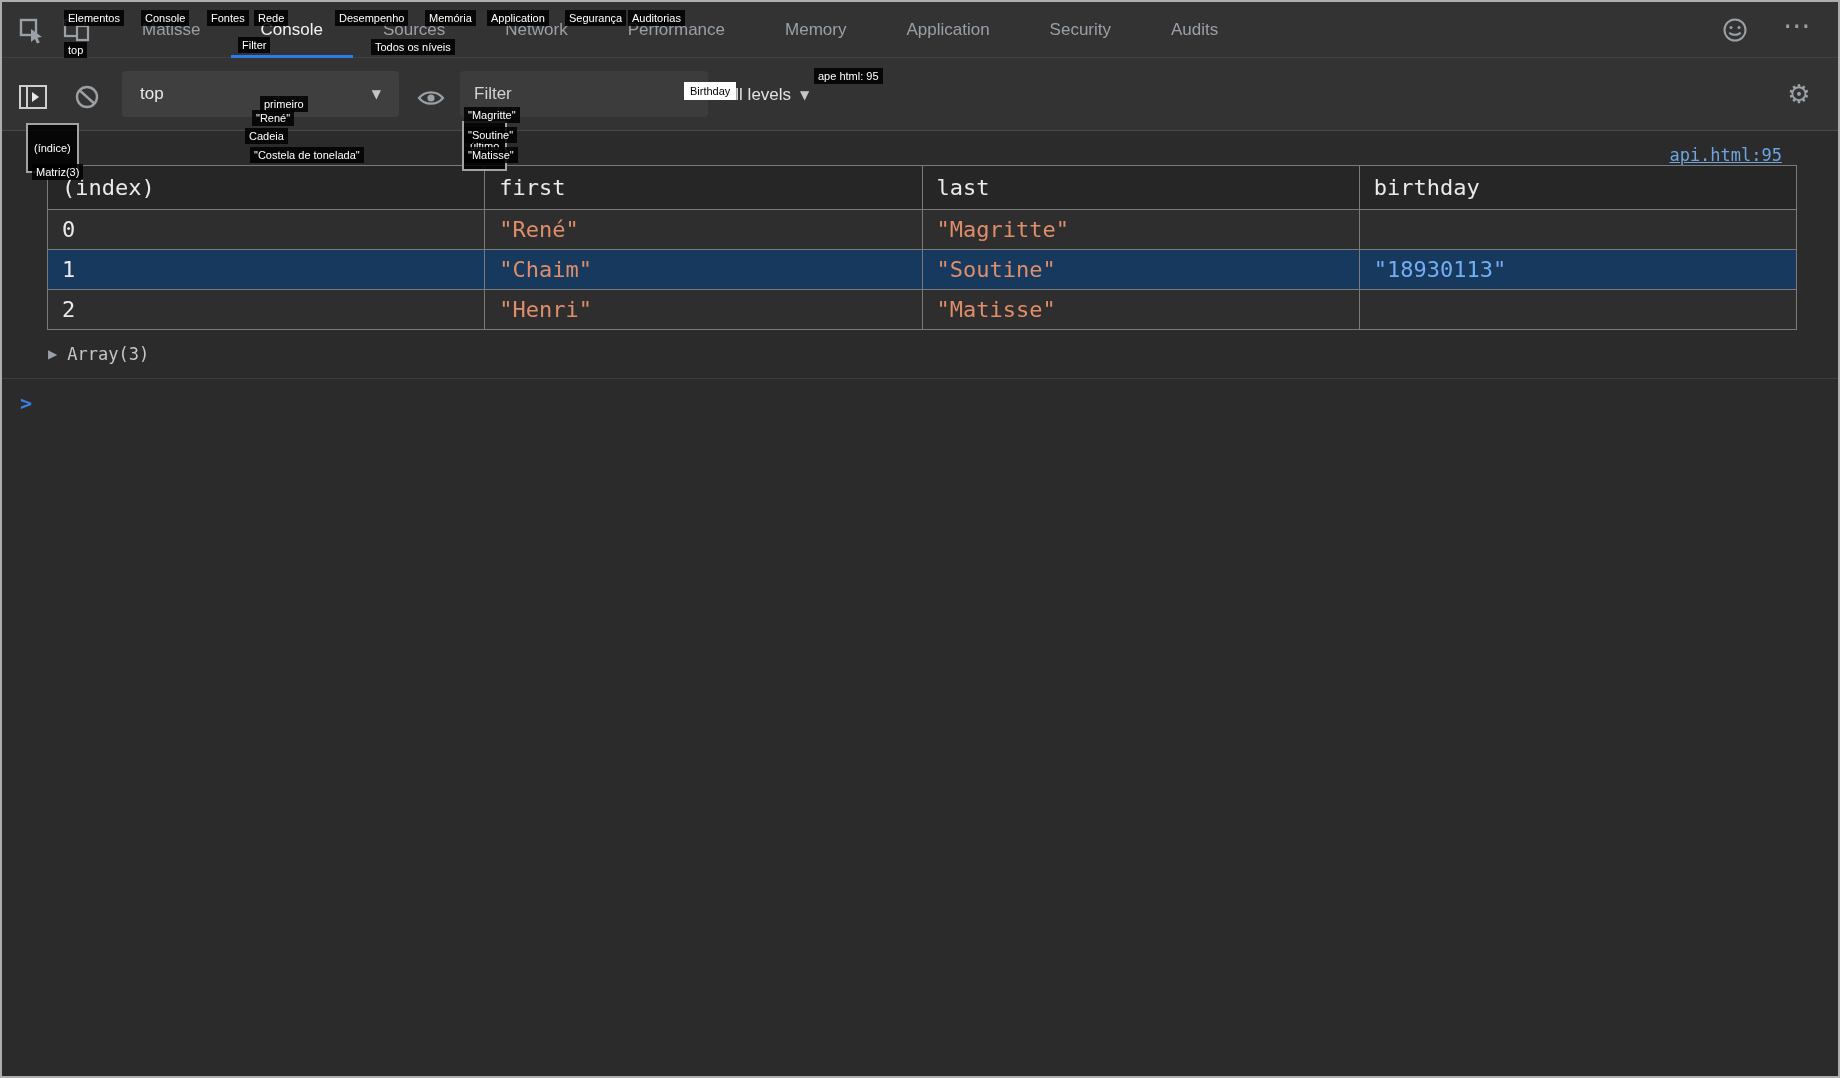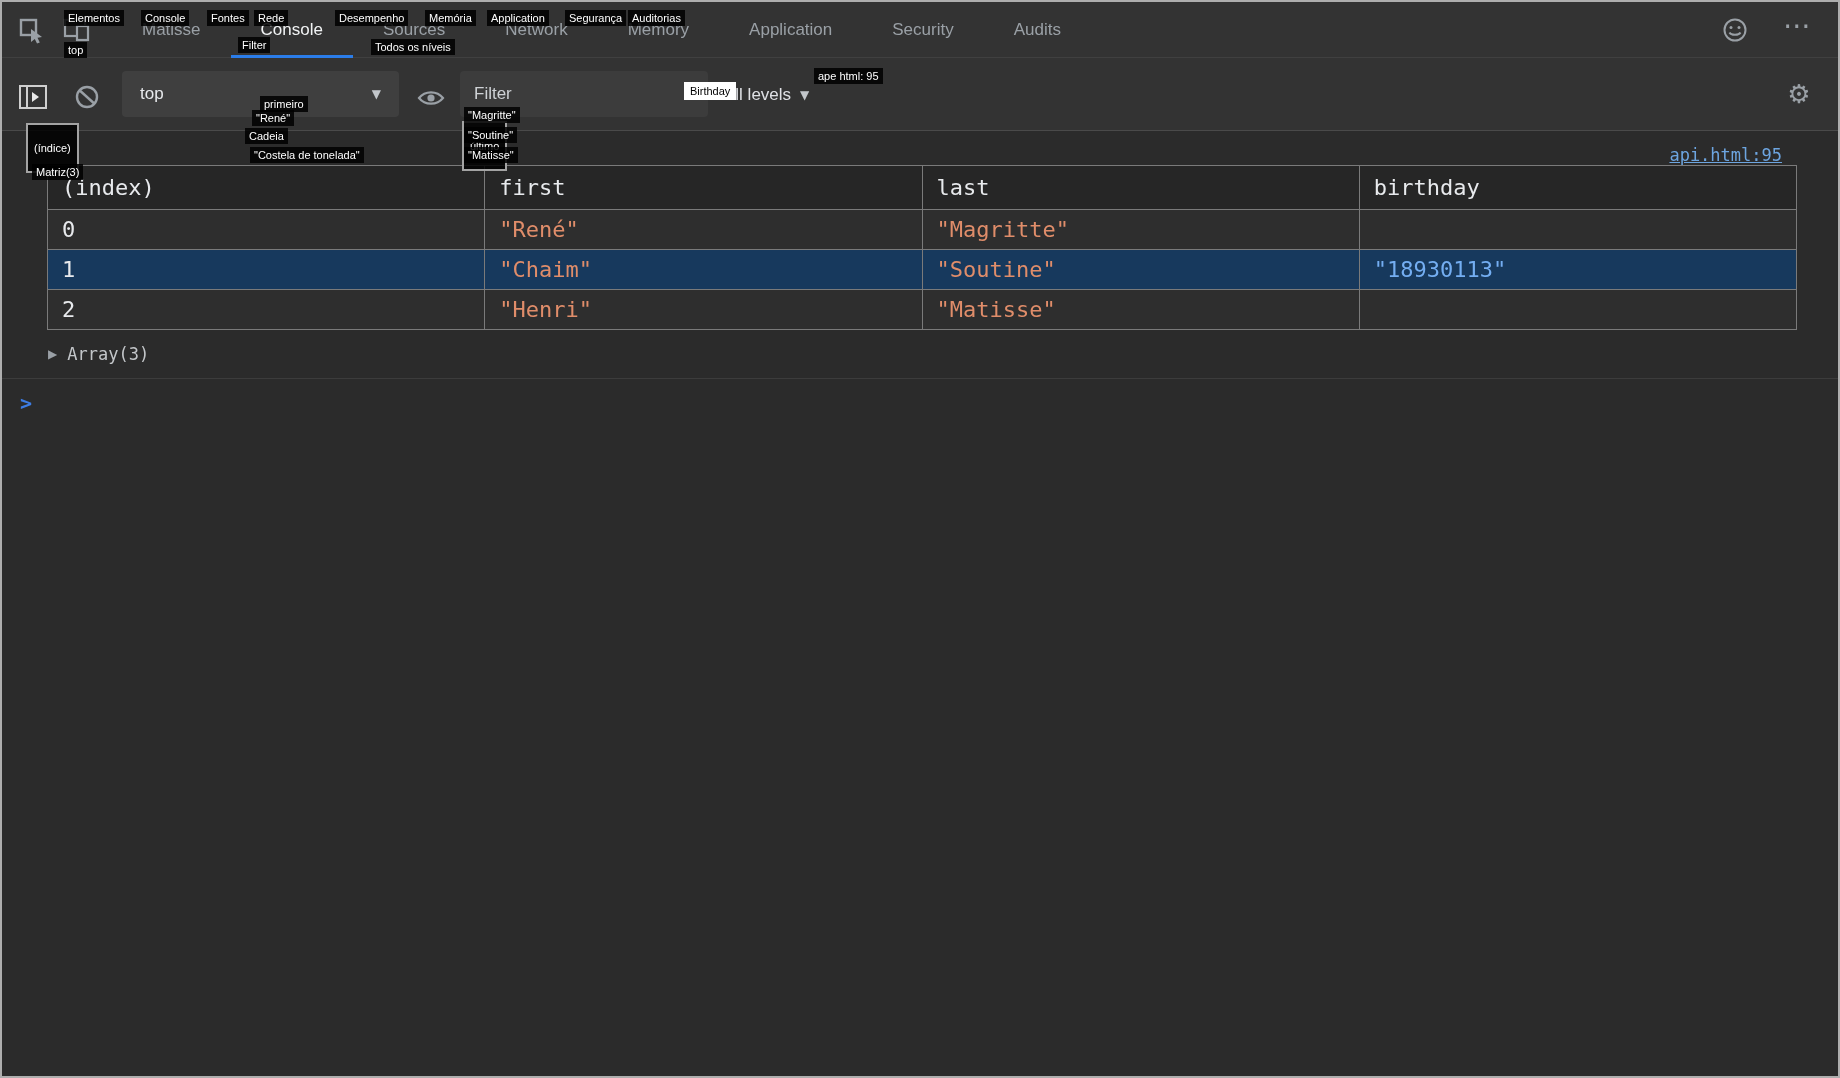--- a/index.html
+++ b/index.html
@@ -121,20 +121,21 @@
         <rect x="2" y="3" width="20" height="16" fill="none" stroke="#9aa0a6" stroke-width="2.2"></rect>
         <rect x="14" y="9" width="11" height="14" fill="#333333" stroke="#9aa0a6" stroke-width="2.2"></rect>
       </svg>
     </button>
 
     <nav class="tabs">
       <div class="tab">Matisse</div>
       <div class="tab active">Console</div>
       <div class="tab">Sources</div>
       <div class="tab">Network</div>
+      <div class="tab">Performance</div>
       <div class="tab">Memory</div>
       <div class="tab">Application</div>
       <div class="tab">Security</div>
       <div class="tab">Audits</div>
     </nav>
 
     <button class="icon-btn feedback-btn">
       <svg width="26" height="26" viewBox="0 0 26 26" fill="none" stroke="#9aa0a6" stroke-width="2">
         <circle cx="13" cy="13" r="10.5"></circle>
         <circle cx="9" cy="10.5" r="1.5" fill="#9aa0a6" stroke="none"></circle>

